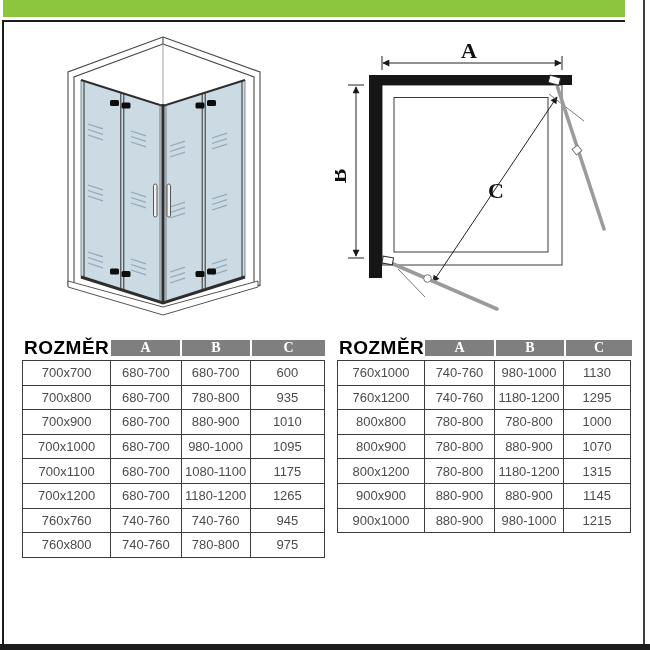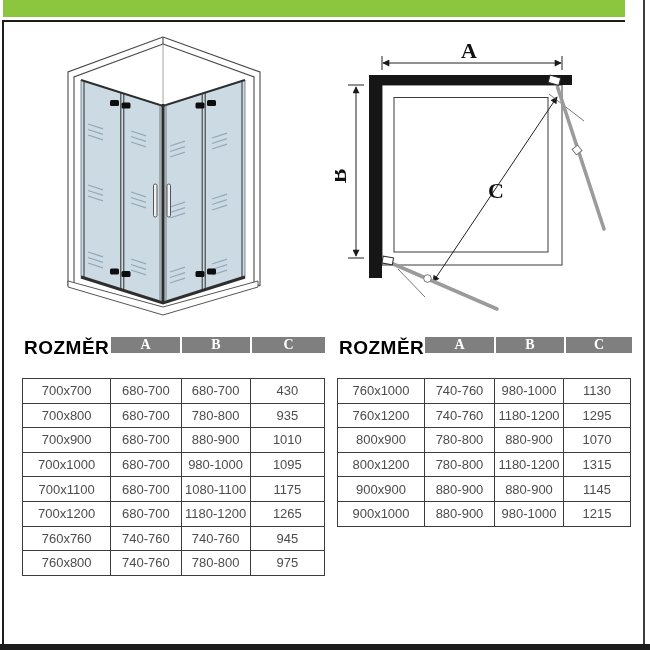--- a/index.html
+++ b/index.html
@@ -10,29 +10,29 @@
   .frame-top{position:absolute;left:2px;top:20px;width:623px;height:2px;background:#1c1c1c;}
   .frame-left{position:absolute;left:2px;top:20px;width:2px;height:628px;background:#1c1c1c;}
   .frame-right{position:absolute;left:643px;top:0;width:2px;height:648px;background:#3e3e3e;}
   .frame-bottom{position:absolute;left:0;top:644px;width:650px;height:6px;background:#1c1c1c;}
   
   .iso-svg{position:absolute;left:35px;top:25px;}
   .plan-svg{position:absolute;left:335px;top:28px;}
   
   .dim-table{position:absolute;top:337px;}
   .t1{left:22px;} .t2{left:337px;}
-  .thead{display:flex;align-items:flex-start;height:21px;}
+  .thead{display:flex;align-items:center;height:21px;}
   .rozmer{font-weight:bold;font-size:19px;color:#000;display:flex;align-items:center;
           padding-left:2px;letter-spacing:.5px;}
   .t1 .rozmer{width:85px;} .t2 .rozmer{width:84px;}
   .hcell{background:#7f7f7f;color:#fff;font-family:"Liberation Serif",serif;font-weight:bold;
          font-size:14px;display:flex;align-items:center;justify-content:center;margin-left:2px;}
   .t1 .hA{width:69px}.t1 .hB{width:68px}.t1 .hC{width:73px}
   .t2 .hA{width:69px}.t2 .hB{width:68px}.t2 .hC{width:66px}
-  table{border-collapse:collapse;table-layout:fixed;margin-top:20px;}
+  table{border-collapse:collapse;table-layout:fixed;margin-top:2px;}
   .t1 table{width:303px;} .t2 table{width:274px;padding-left:32px;}
   td{border:1px solid #3c3c3c;text-align:center;vertical-align:middle;height:23.6px;
      font-size:13px;color:#4c4c4c;padding:0;overflow:hidden;white-space:nowrap;}
   .t1 .c0{width:87px}.t1 .c1{width:69px}.t1 .c2{width:68px}.t1 .c3{width:73px}
   .t2 .c0{width:86px}.t2 .c1{width:69px}.t2 .c2{width:68px}.t2 .c3{width:66px}
   svg text{font-family:"Liberation Serif",serif;font-weight:bold;fill:#111;}
 </style>
 </head>
 <body>
 
@@ -155,21 +155,21 @@
       <div class="hcell hA">A</div>
       <div class="hcell hB">B</div>
       <div class="hcell hC">C</div>
     </div>
     <table>
         <tbody>
           <tr>
             <td class="c0">700x700</td>
             <td class="c1">680-700</td>
             <td class="c2">680-700</td>
-            <td class="c3">430</td>
+            <td class="c3">600</td>
           </tr>
           <tr>
             <td class="c0">700x800</td>
             <td class="c1">680-700</td>
             <td class="c2">780-800</td>
             <td class="c3">935</td>
           </tr>
           <tr>
             <td class="c0">700x900</td>
             <td class="c1">680-700</td>
@@ -225,20 +225,26 @@
             <td class="c2">980-1000</td>
             <td class="c3">1130</td>
           </tr>
           <tr>
             <td class="c0">760x1200</td>
             <td class="c1">740-760</td>
             <td class="c2">1180-1200</td>
             <td class="c3">1295</td>
           </tr>
           <tr>
+            <td class="c0">800x800</td>
+            <td class="c1">780-800</td>
+            <td class="c2">780-800</td>
+            <td class="c3">1000</td>
+          </tr>
+          <tr>
             <td class="c0">800x900</td>
             <td class="c1">780-800</td>
             <td class="c2">880-900</td>
             <td class="c3">1070</td>
           </tr>
           <tr>
             <td class="c0">800x1200</td>
             <td class="c1">780-800</td>
             <td class="c2">1180-1200</td>
             <td class="c3">1315</td>

